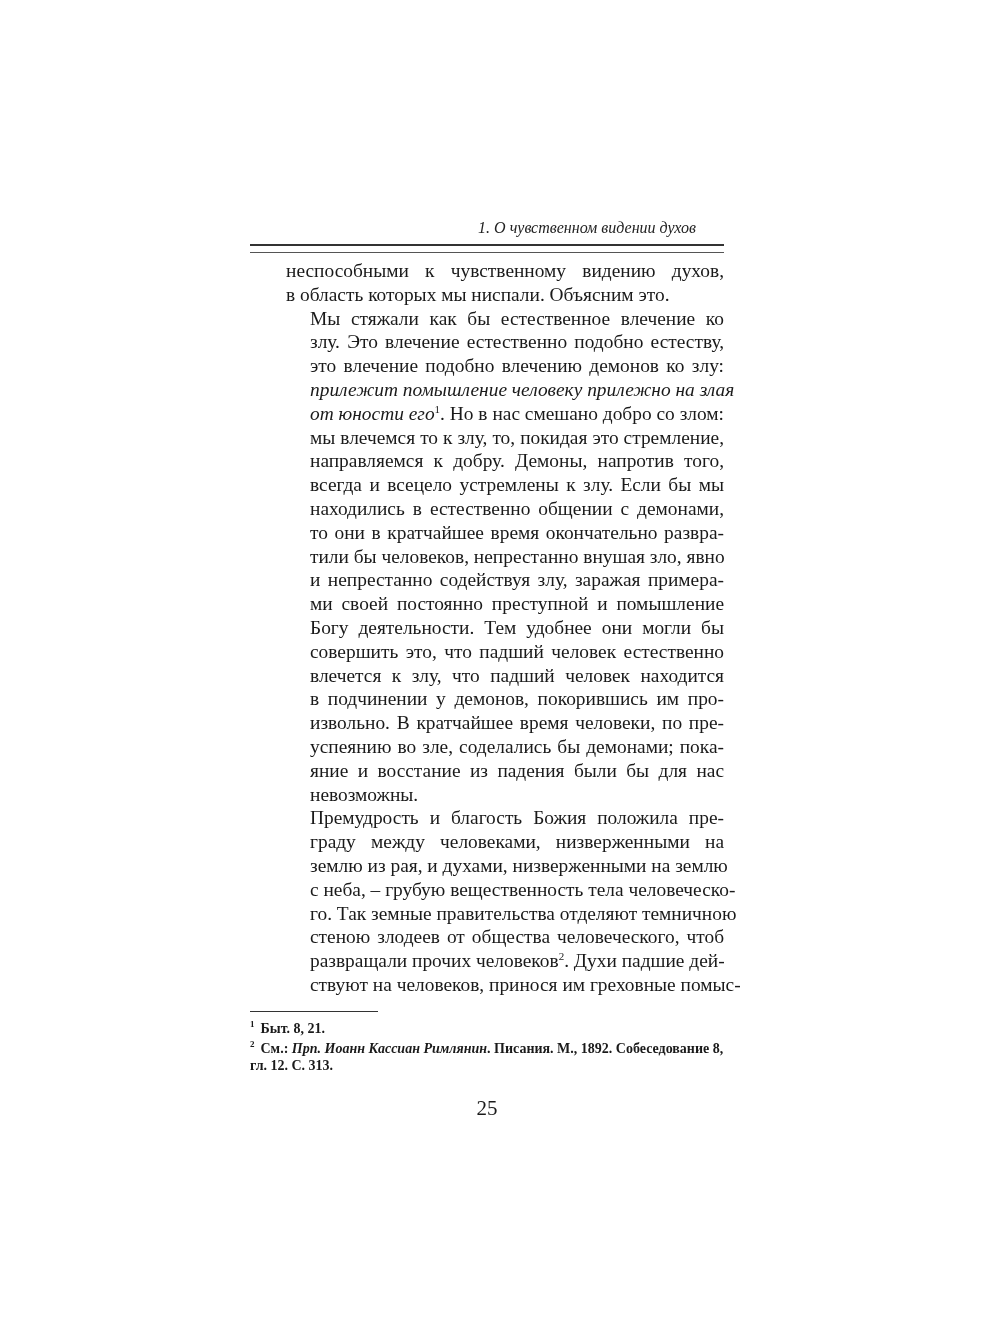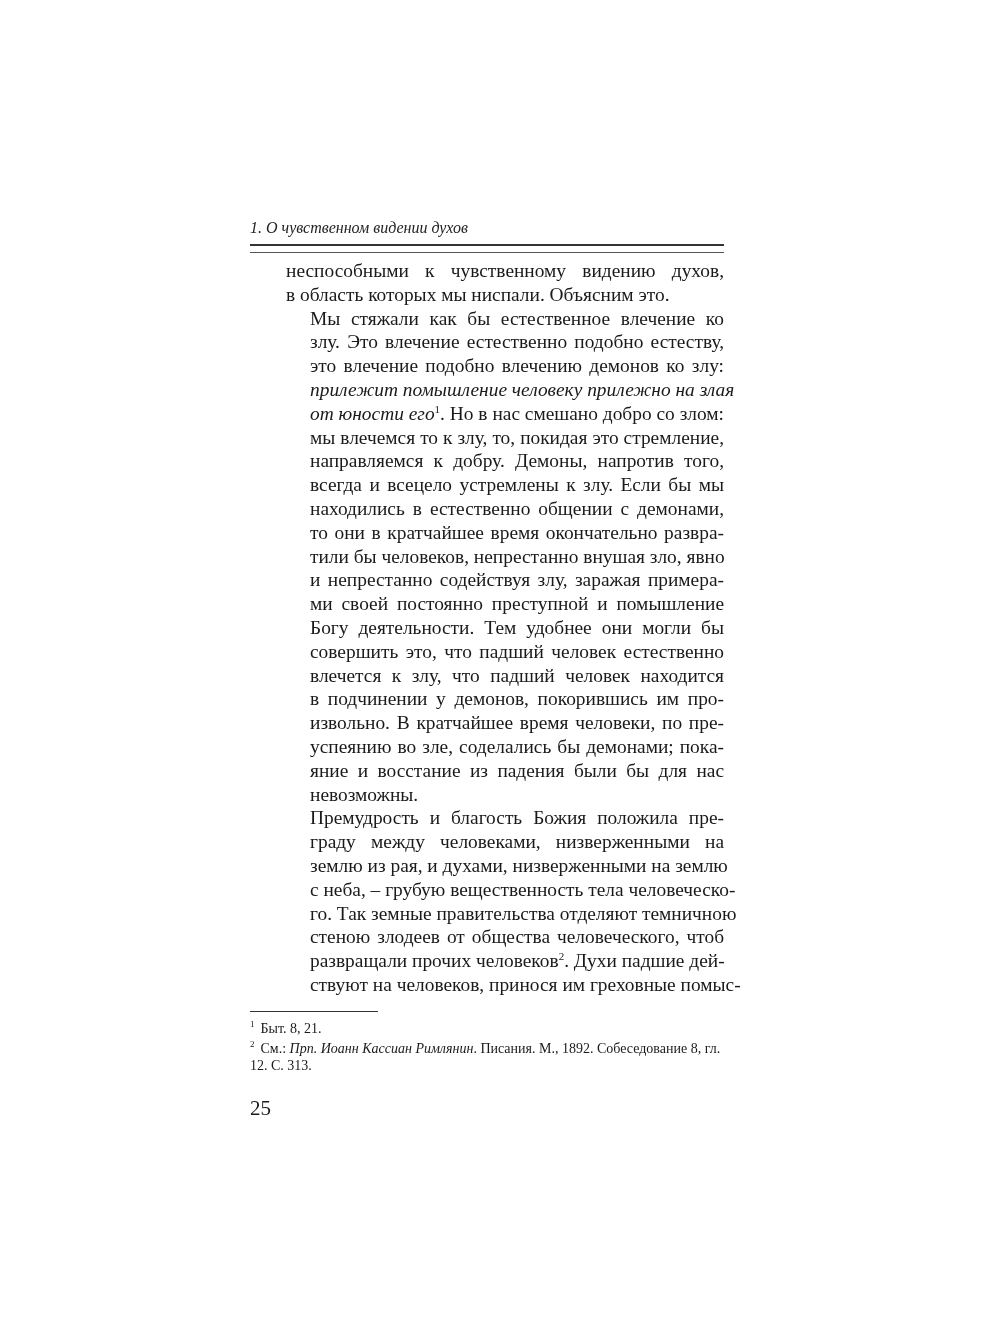--- a/index.html
+++ b/index.html
@@ -3,42 +3,42 @@
 <meta charset="utf-8">
 <style>
   html, body { margin: 0; padding: 0; background: #ffffff; }
   body { width: 1000px; height: 1333px; position: relative; overflow: hidden; }
   .page {
     position: absolute; left: 250px; top: 218px; width: 474px;
     font-family: "Liberation Serif", "DejaVu Serif", serif;
     color: #1a1a1a;
   }
   .running-head {
-    font-style: italic; font-size: 16px;
+    text-align: right; font-style: italic; font-size: 16px;
     line-height: 20px; padding-right: 28px; color: #222;
   }
   .rule {
     margin-top: 6px; height: 6px;
     border-top: 2px solid #333; border-bottom: 1px solid #555;
   }
   .body-text {
     margin-top: 6px; font-size: 19.4px; line-height: 23.8px;
     text-align: justify; hyphens: manual; margin-left: 36px;
   }
   .body-text p { margin: 0; }
   .body-text p.indent { text-indent: 24px; }
   .line { display: block; text-align: justify; text-align-last: justify; white-space: nowrap; }
   .line.last { text-align-last: left; }
   .it { font-style: italic; }
   sup { font-size: 11px; line-height: 0; vertical-align: super; }
   .fn-rule { margin-top: 14px; width: 128px; border-top: 1px solid #333; }
   .footnotes { margin-top: 4px; font-size: 14px; line-height: 17px; }
-  .fn { display: block; }
+  .fn { display: block; font-weight: bold; }
   .fn-mark { font-size: 9px; vertical-align: super; margin-right: 6px; }
-  .page-number { margin-top: 22px; font-size: 21px; line-height: 24px; }
+  .page-number { margin-top: 22px; text-align: center; font-size: 21px; line-height: 24px; }
 </style>
 </head>
 <body>
 
 <div class="page">
   <div class="running-head">1. О чувственном видении духов</div>
   <div class="rule"></div>
   <div class="body-text" id="body-text">
       <p>
         <span class="line"><span>неспособными к чувственному видению духов,</span></span>

